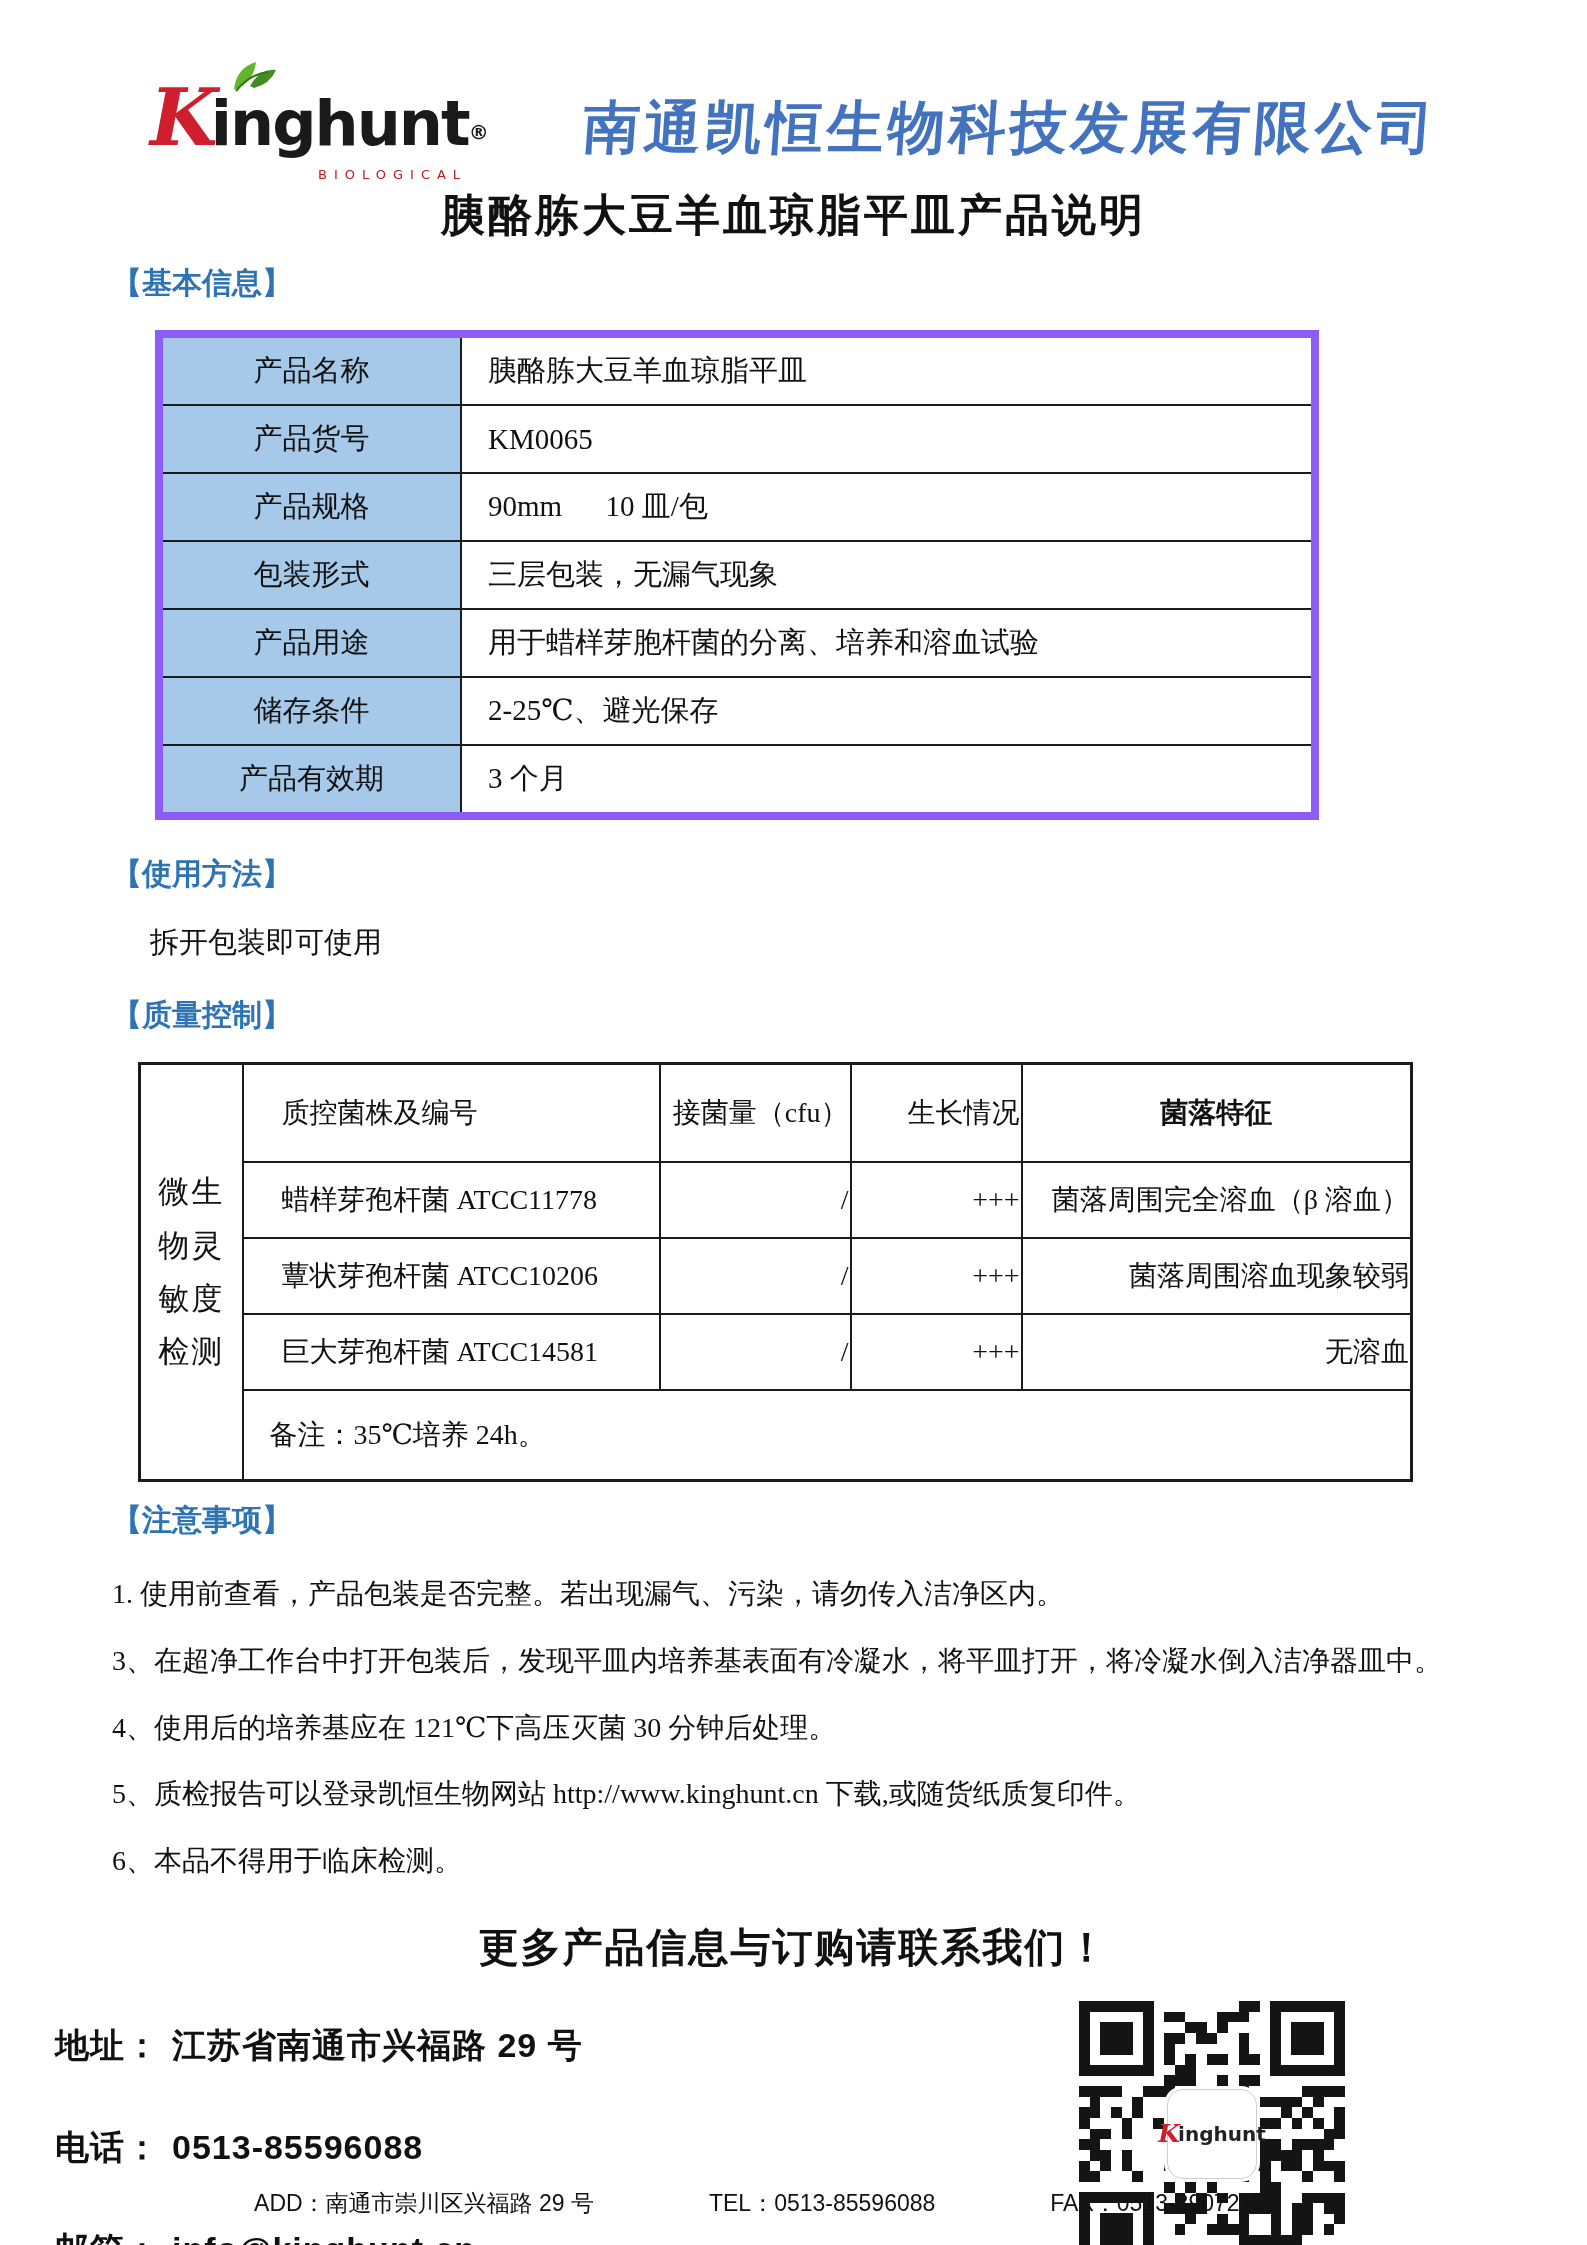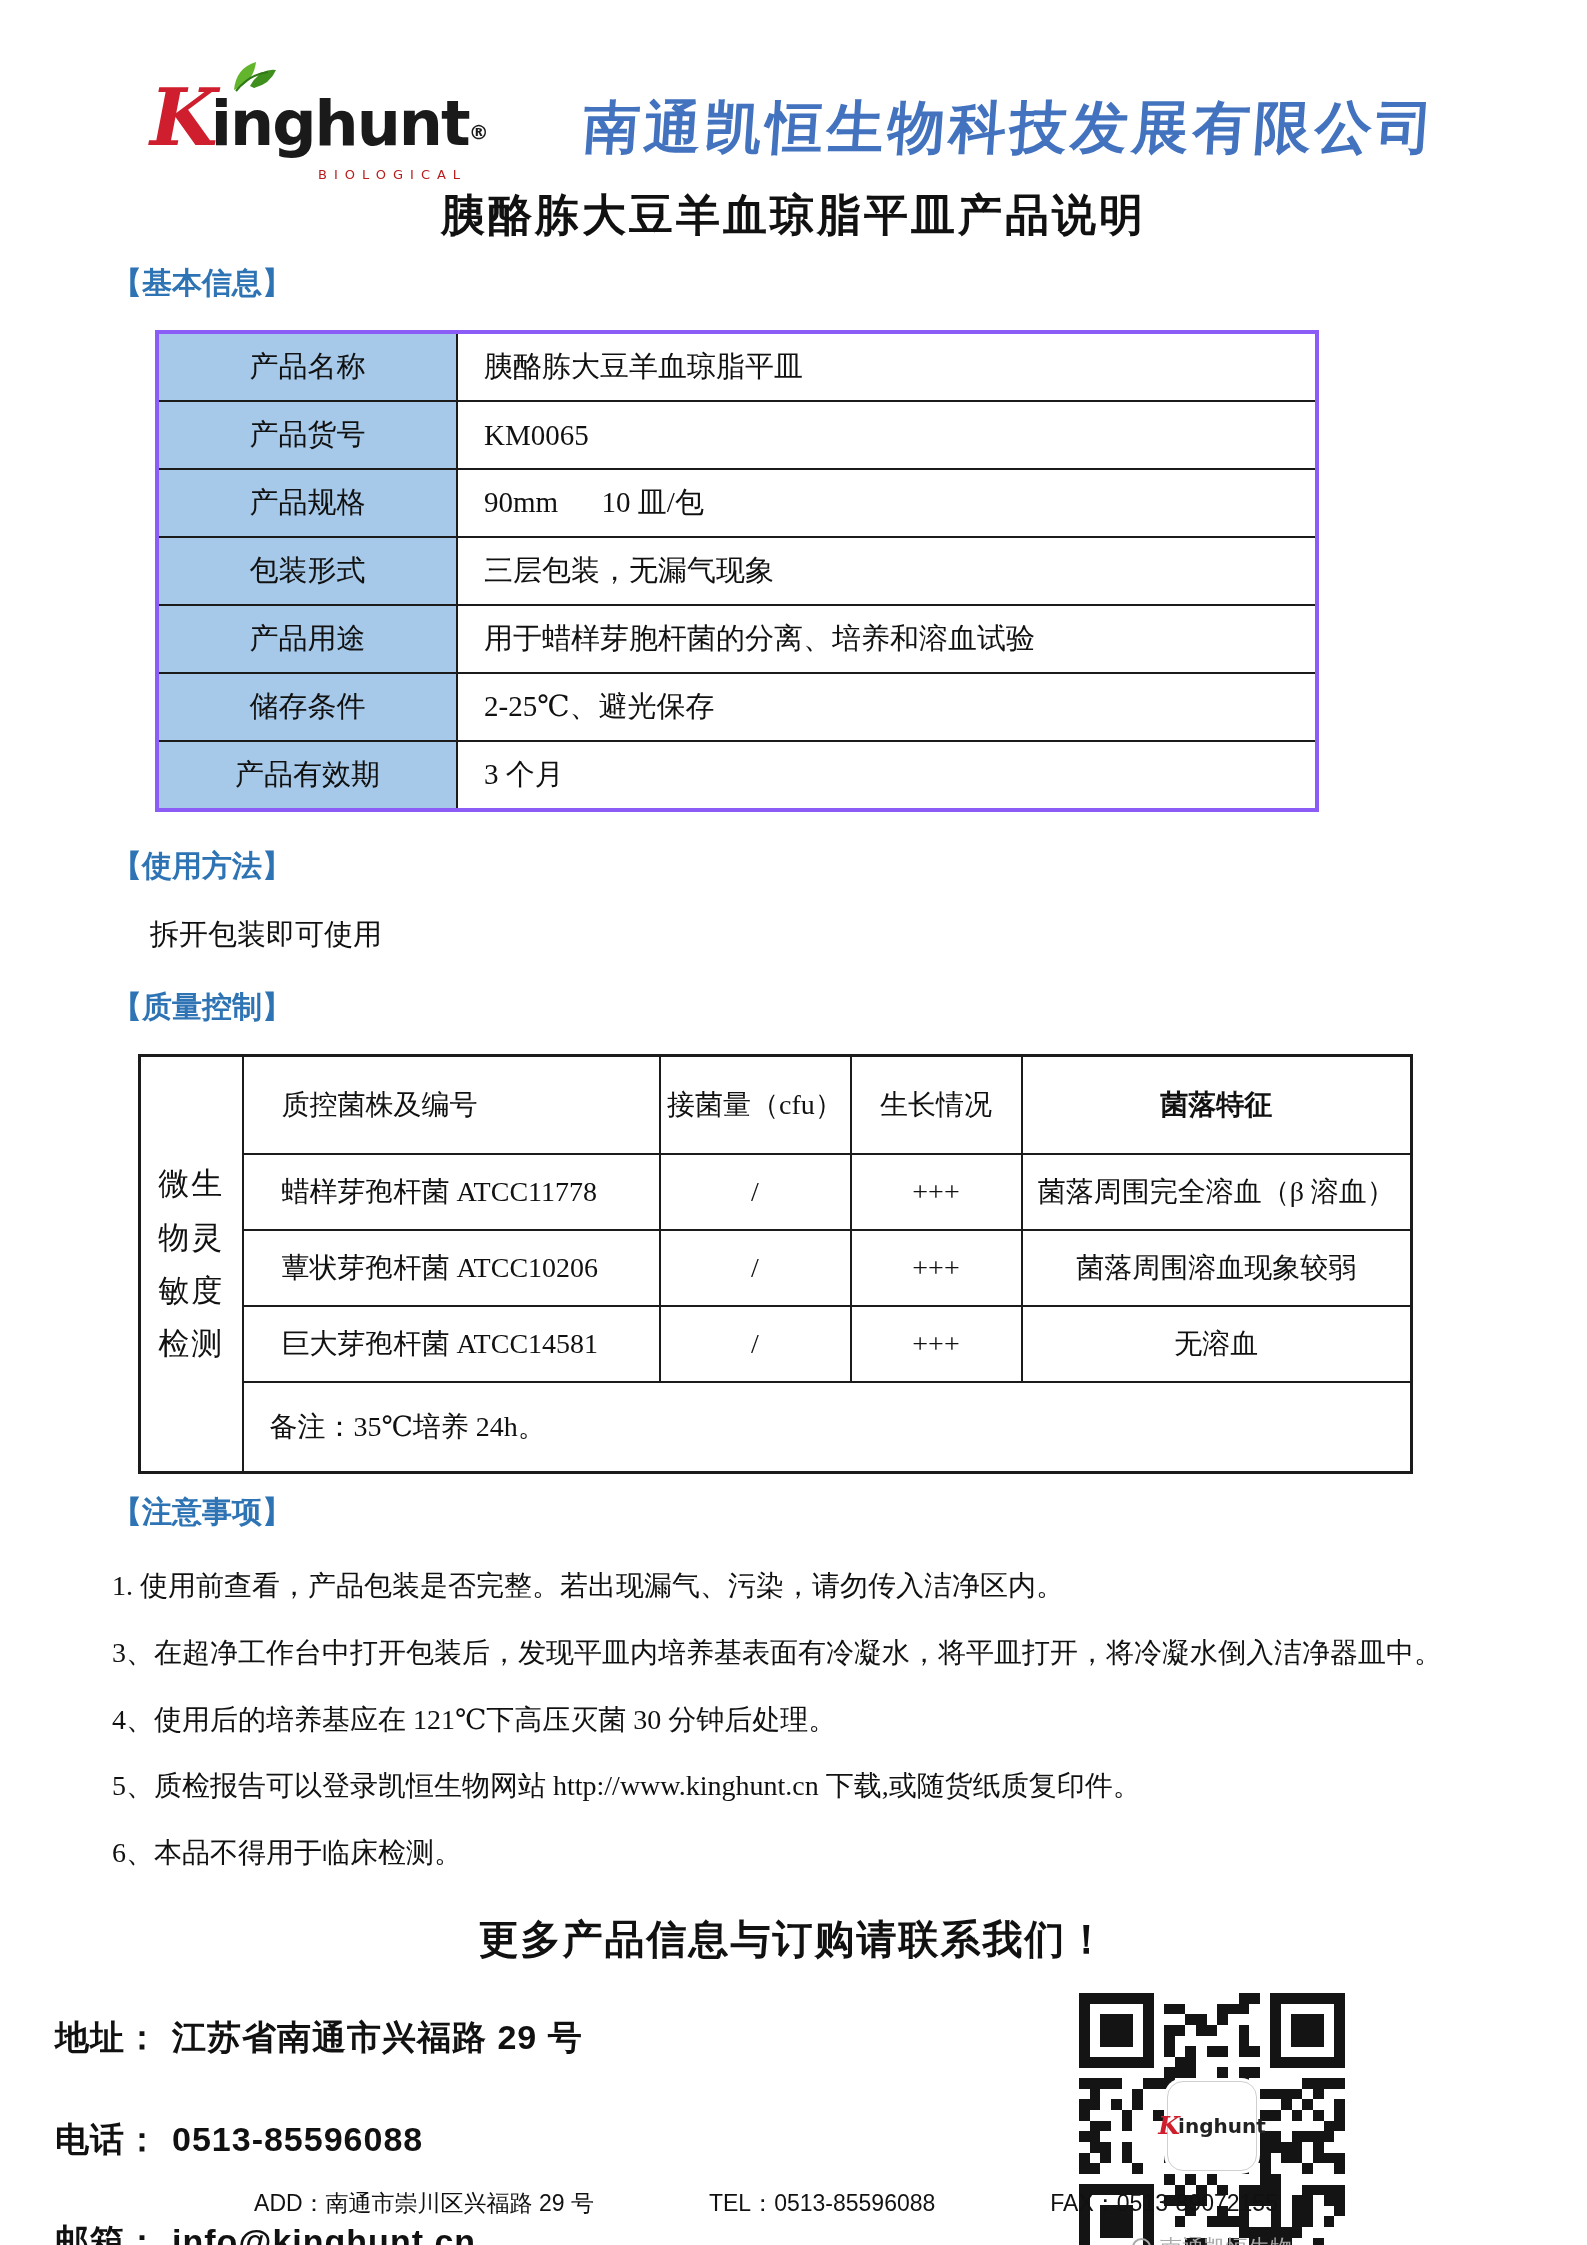--- a/index.html
+++ b/index.html
@@ -24,36 +24,36 @@
   .doc-title{text-align:center;font-size:44px;font-weight:bold;letter-spacing:3px;margin-top:6px;
     font-family:"Liberation Sans","DejaVu Sans",sans-serif;}
   .section-head{margin-left:112px;font-size:30px;font-weight:bold;color:#2e74b5;
     font-family:"Liberation Sans","DejaVu Sans",sans-serif;}
   .sh-basic{margin-top:18px;}
   .sh-usage{margin-top:34px;}
   .sh-quality{margin-top:32px;}
   .sh-notes{margin-top:18px;}
   
   .basic-table{margin:26px 0 0 155px;border-collapse:collapse;width:1164px;table-layout:fixed;
-    font-size:29px;border:4px solid #8b5cf6;}
+    font-size:29px;border:8px solid #8b5cf6;}
   .basic-table td{border:2px solid #1b1b1b;height:64px;}
   .basic-table .lbl{width:295px;background:#a6c9e9;text-align:center;}
   .basic-table .val{padding-left:26px;white-space:pre-wrap;}
   
   .usage-text{margin:28px 0 0 150px;font-size:29px;}
   
   .qc-table{margin:26px 0 0 138px;border-collapse:collapse;width:1272px;table-layout:fixed;
     font-size:28px;border:3px solid #1b1b1b;}
   .qc-table td{border:2px solid #1b1b1b;}
   .qc-side{text-align:center;font-size:31px;line-height:1.72;letter-spacing:2px;
     word-break:break-all;padding:0 17px;}
   .qc-hrow td{height:94px;}
   .qc-brow td{height:72px;}
   .qc-strain{text-align:left;padding-left:38px;}
-  .qc-center{text-align:center;}
+  .qc-center{text-align:right;}
   .qc-feature-head{text-align:center;font-weight:bold;}
   .qc-remark{height:86px;padding-left:26px;}
   
   .notes{margin:34px 0 0 112px;width:1430px;}
   .note-line{margin-top:29px;font-size:28px;line-height:1.35;}
   
   .cta{text-align:center;font-size:40px;font-weight:bold;margin-top:40px;letter-spacing:2px;
     font-family:"Liberation Sans","DejaVu Sans",sans-serif;}
   .contact-row{display:flex;margin-top:40px;padding-left:55px;}
   .contact-block{flex:1 1 auto;font-family:"Liberation Sans","DejaVu Sans",sans-serif;}

